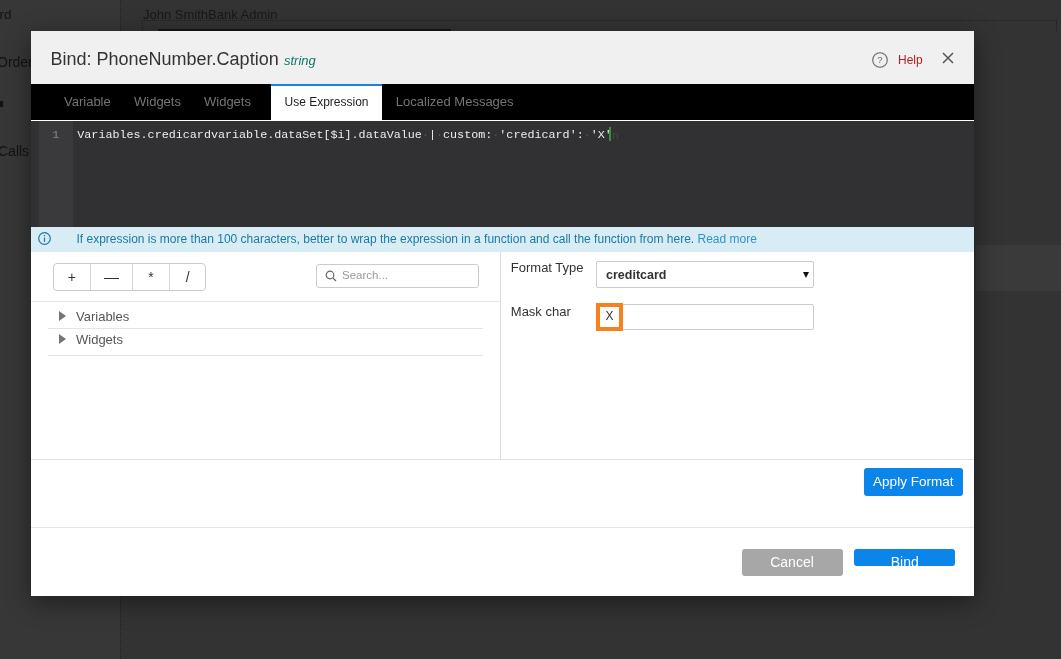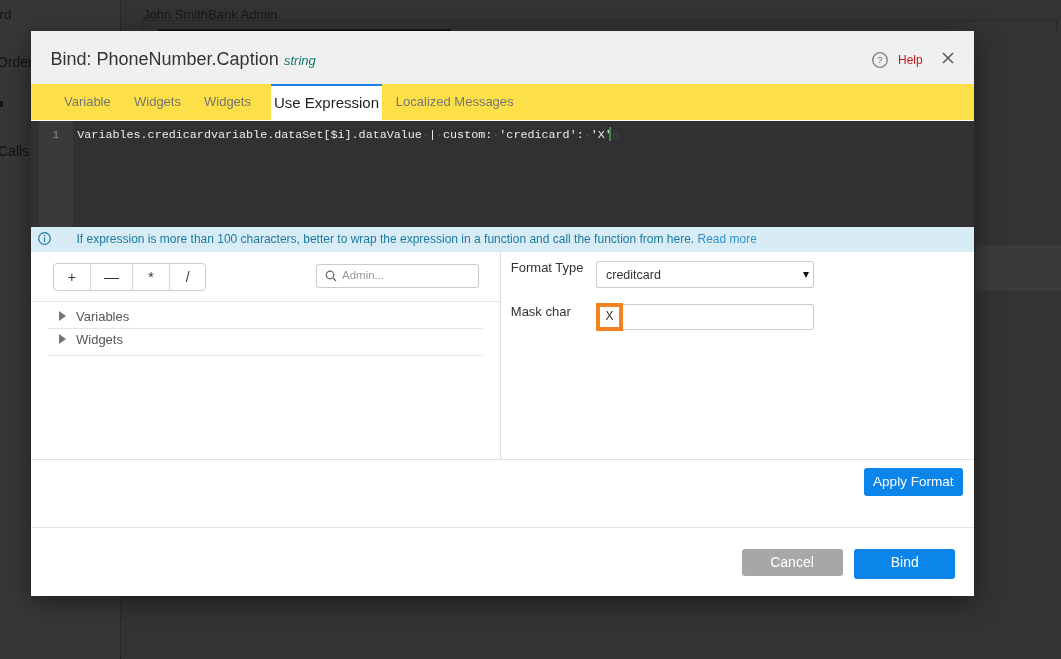--- a/index.html
+++ b/index.html
@@ -16,25 +16,25 @@
 
   
   #modal { left:31px; top:31px; width:943px; height:565px; background:#ffffff;
            box-shadow:0 6px 24px rgba(0,0,0,0.45); }
   #mhead { left:0; top:0; width:943px; height:53px; background:#f0f0f0; }
   #mtitle { left:19.5px; top:17.5px; font-size:18px; color:#333; }
   #mtype { left:253px; top:22px; font-size:13px; font-style:italic; color:#0f766e; }
   #helptxt { left:867px; top:21.5px; font-size:12px; color:#b91c1c; }
 
   
-  #tabbar { left:0; top:53px; width:943px; height:36px; background:#fde047; }
+  #tabbar { left:0; top:53px; width:943px; height:36px; background:#000000; }
   .tab { position:absolute; top:0; height:36px; line-height:36px; font-size:13px; color:#757575; }
   #tabactive { position:absolute; left:240px; top:0; width:111px; height:36px; background:#ffffff;
                border-top:2.5px solid #1a82e2; text-align:center; }
-  #tabactive span { font-size:15px; color:#1f1f1f; line-height:33px; }
+  #tabactive span { font-size:12px; color:#1f1f1f; line-height:33px; }
 
   
   #editor { left:0; top:89.5px; width:943px; height:106px; background:#313133; }
   #gutter { left:8px; top:0; width:33.5px; height:106px; background:#3a3a3c; }
   #lnum { left:8px; top:7px; width:33.5px; text-align:center; font-family:"Liberation Mono",monospace;
           font-size:11.6px; color:#8a8a8a; }
   #code { left:46.3px; top:7px; font-family:"Liberation Mono",monospace; font-size:11.73px; color:#ededed; white-space:pre; }
   #cursor { left:578px; top:6px; width:2.2px; height:14px; background:#3a8e3f; }
   #curghost { left:581px; top:8px; font-family:"Liberation Mono",monospace; font-size:11.6px; color:#454547; }
 
@@ -58,34 +58,34 @@
   #searchtxt { left:311px; top:238px; font-size:11.5px; color:#9a9a9a; }
 
   .tri { position:absolute; width:0; height:0; border-left:7px solid #757575;
          border-top:5.5px solid transparent; border-bottom:5.5px solid transparent; }
   .treetxt { position:absolute; font-size:13px; color:#555; }
   .treesep { position:absolute; left:17px; width:435px; height:1px; background:#e4e4e4; }
 
   
   .rlabel { position:absolute; font-size:13px; color:#333; }
   #select { left:564.5px; top:230px; width:218.5px; height:26.5px; border:1px solid #cccccc; border-radius:2px; background:#fff; }
-  #selecttxt { left:575px; top:236.5px; font-size:12.5px; color:#333; }
+  #selecttxt { left:575px; top:236.5px; font-size:12.5px; color:#333;font-weight:bold; }
   #selarrow { left:771.5px; top:240.5px; width:0; height:0; border-top:6.5px solid #111;
               border-left:3.8px solid transparent; border-right:3.8px solid transparent; }
   #maskinput { left:564.5px; top:272.5px; width:218.5px; height:26.5px; border:1px solid #cccccc; border-radius:2px; background:#fff; }
   #maskbox { left:565.3px; top:272.1px; width:26.5px; height:27.6px; border:4.5px solid #f6821f; background:#fff;
              text-align:center; font-size:12px; color:#333; line-height:19.5px; }
   .bluebtn { position:absolute; background:#0b85ea; color:#fff; border-radius:3px; text-align:center; }
   #applybtn { left:833px; top:393px; width:98.5px; height:28px; font-size:13.5px; line-height:28px;margin-top:44px; }
 
   
   #footline { left:0; top:495.5px; width:943px; height:1px; background:#e5e5e5; }
   #cancelbtn { left:710.5px; top:518px; width:101px; height:27px; background:#a7a7a7; color:#fff;
                border-radius:3px; text-align:center; font-size:14px; line-height:27px; }
-  #bindbtn { left:823.3px; top:518px; width:101px; height:30px; font-size:14px; line-height:27px; }
+  #bindbtn { left:823.3px; top:518px; width:101px; height:17px; font-size:14px; line-height:27px; }
 </style>
 </head>
 <body>
 
   <div id="sidebar" class="abs"></div>
   <div class="sbitem" style="top:6.5px; left:-0.5px; font-size:13.5px;">rd</div>
   <div class="sbitem" style="top:54px; left:-3px;">Orders</div>
   <div class="sbitem abs" style="top:101px; width:3px; height:6px; background:#131313;"></div>
   <div class="sbitem" style="top:143px; left:-2px;">Calls</div>
   <div id="topbar-user" class="abs">John SmithBank Admin</div>
@@ -139,21 +139,21 @@
       <div class="bgcell" style="width:42.2px; font-size:15px;">—</div>
       <div class="bgcell" style="width:37.2px;">*</div>
       <div class="bgcell" style="flex:1;">/</div>
     </div>
 
     <div id="search" class="abs"></div>
     <svg class="abs" style="left:294px; top:239px;" width="12" height="12" viewBox="0 0 12 12">
       <circle cx="5" cy="5" r="3.8" fill="none" stroke="#666" stroke-width="1.2"></circle>
       <line x1="8" y1="8" x2="11" y2="11" stroke="#666" stroke-width="1.2"></line>
     </svg>
-    <div id="searchtxt" class="abs">Admin...</div>
+    <div id="searchtxt" class="abs">Search...</div>
 
     <div class="tri" style="left:27.6px; top:279.5px;"></div>
     <div class="treetxt" style="left:45px; top:277.5px;">Variables</div>
     <div class="treesep" style="top:297.4px;"></div>
     <div class="tri" style="left:27.6px; top:303px;"></div>
     <div class="treetxt" style="left:45px; top:301px;">Widgets</div>
     <div class="treesep" style="top:323.5px;"></div>
 
     <div class="rlabel" style="left:479.8px; top:228.8px;">Format Type</div>
     <div id="select" class="abs"></div>

